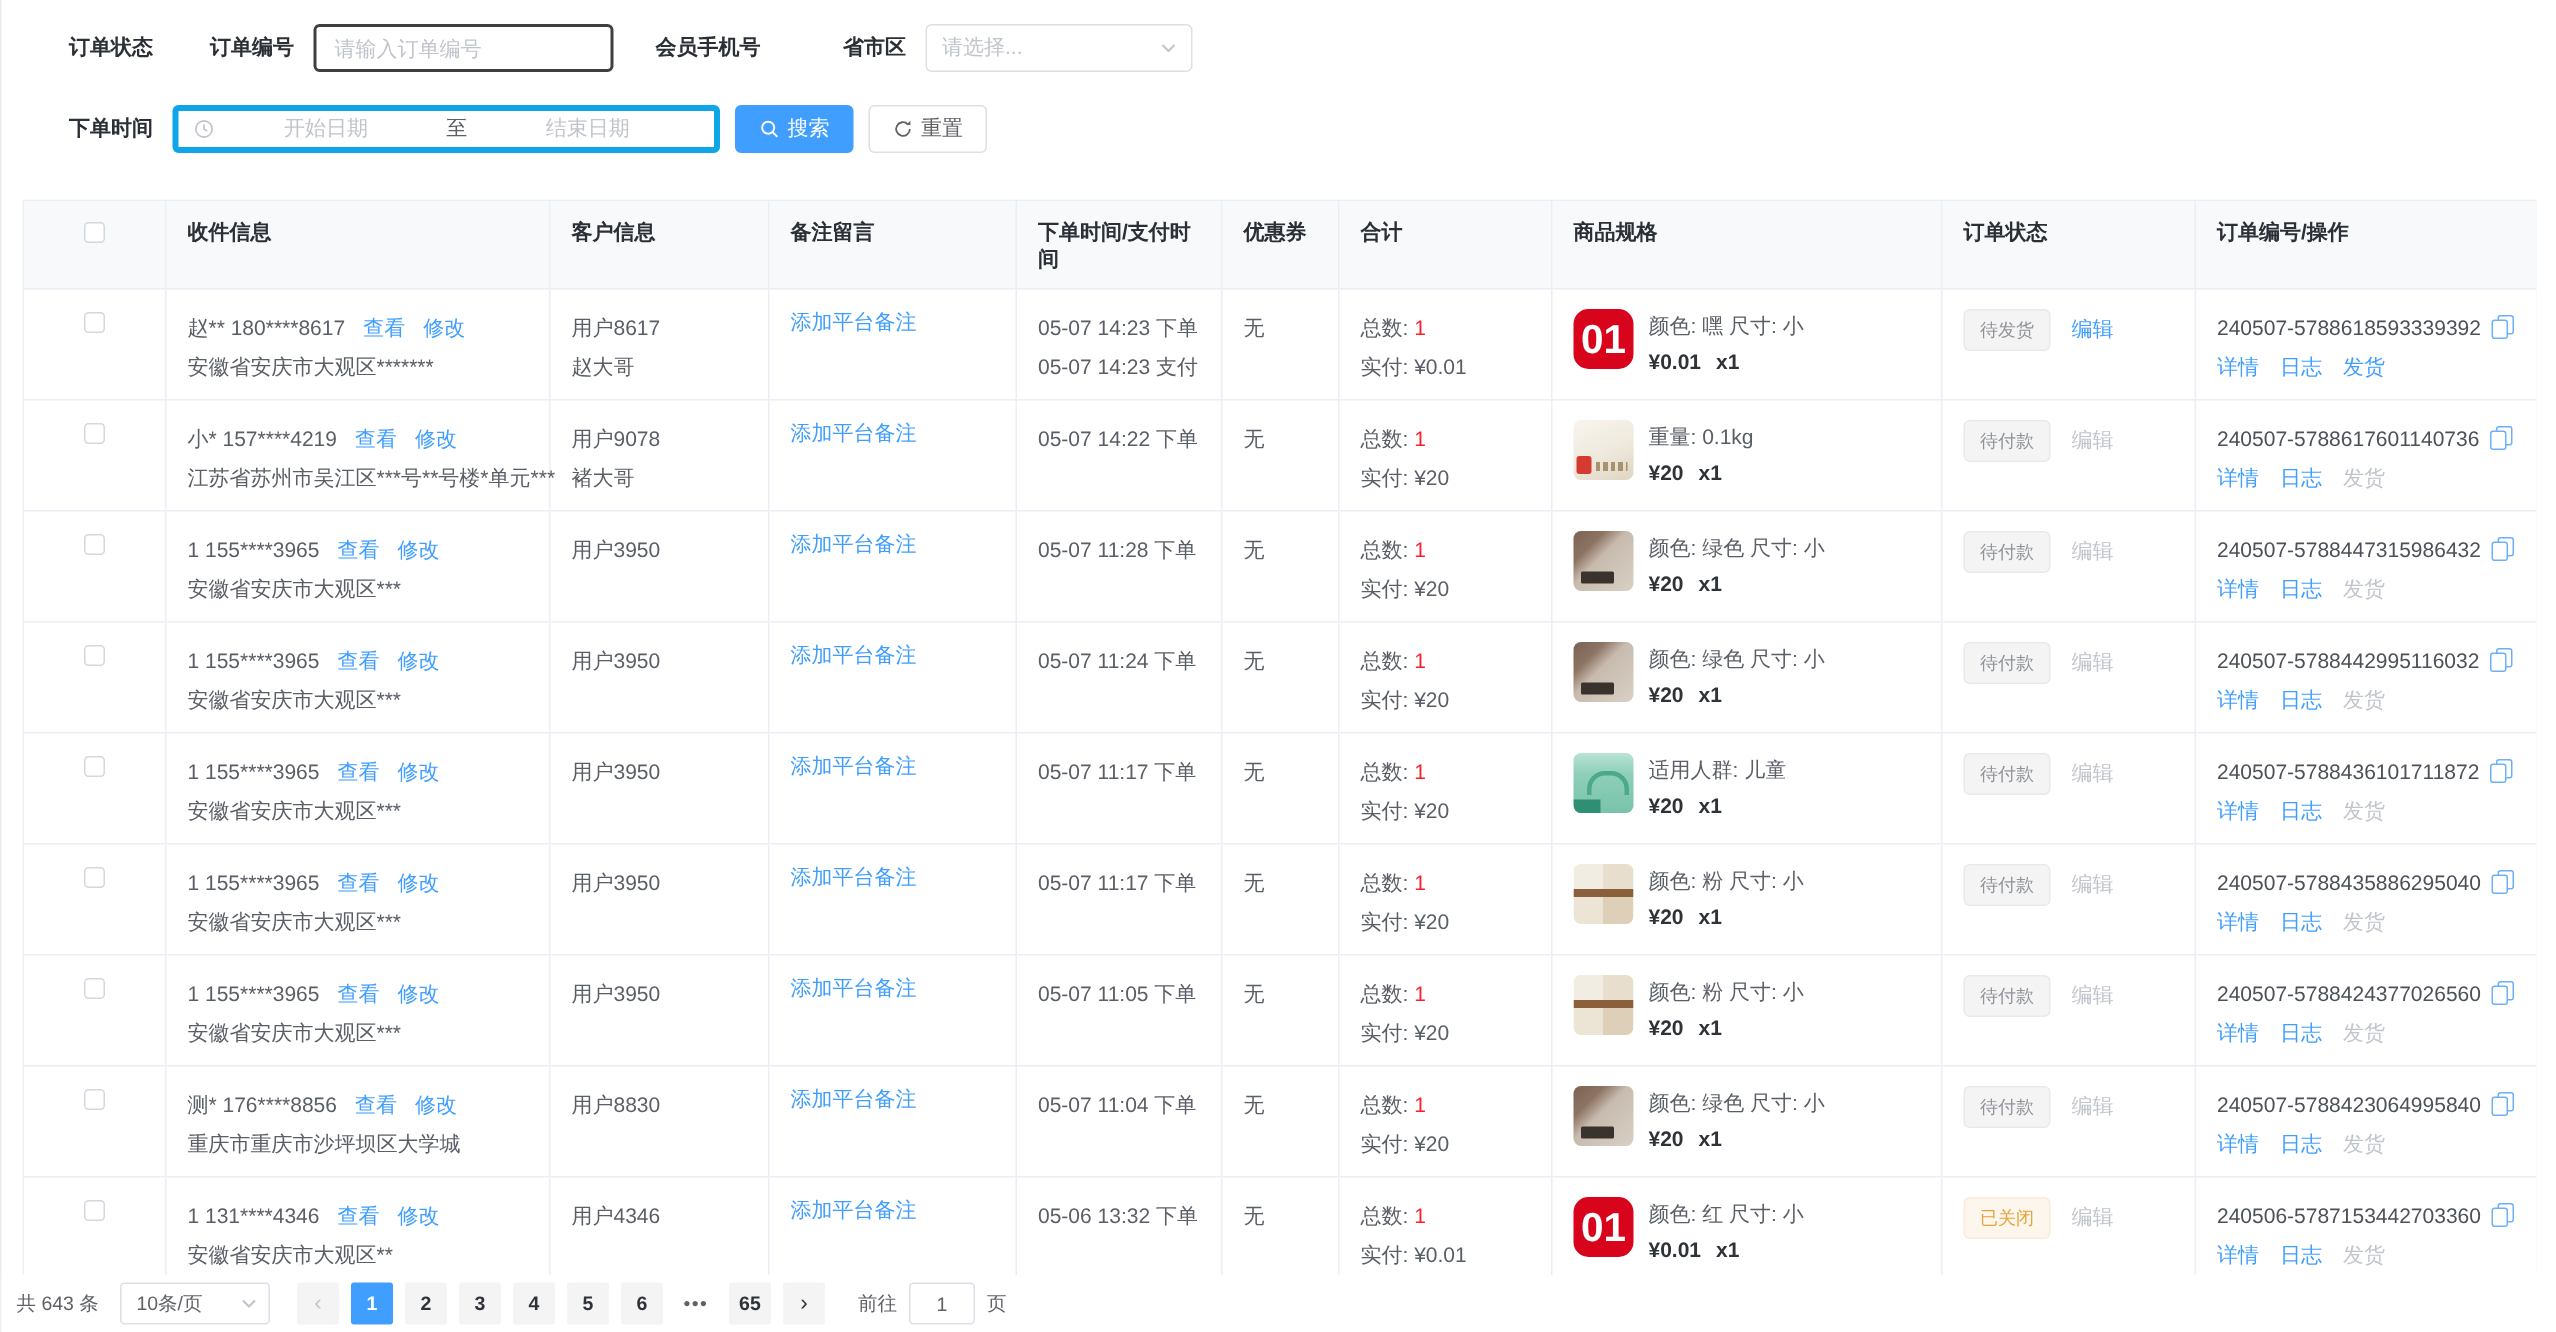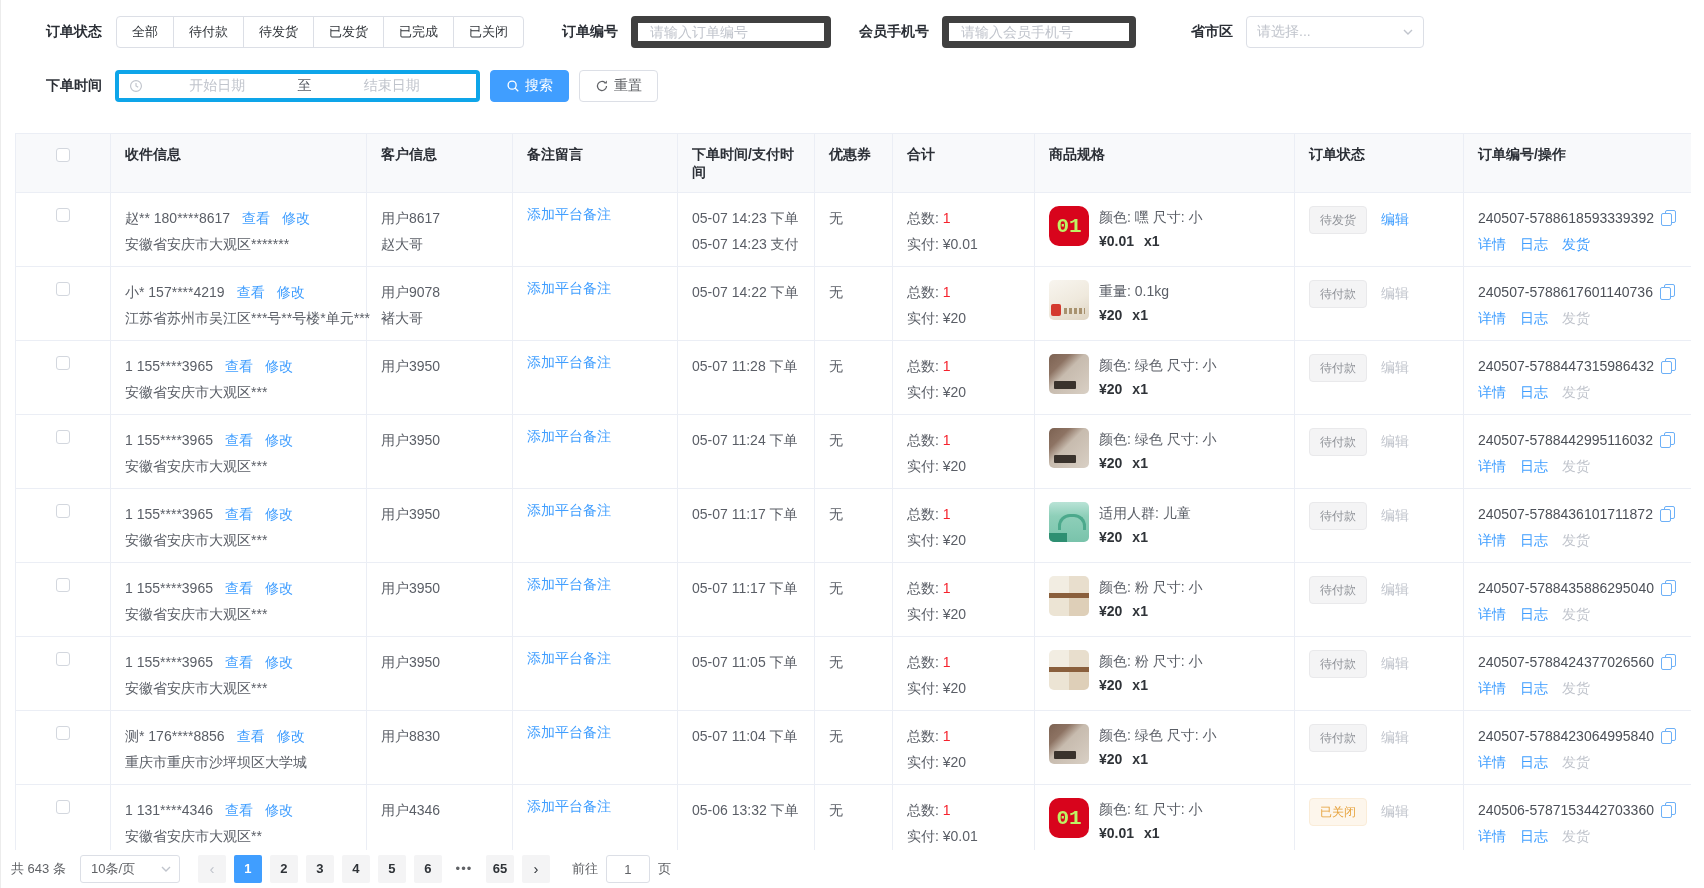--- a/index.html
+++ b/index.html
@@ -10,21 +10,21 @@
   
   .frow { position:absolute; display:flex; align-items:center; }
   .frow1 { top:16px; left:45px; }
   .frow2 { top:70px; left:45px; }
   .flabel { font-weight:bold; color:#2b2f36; font-size:14px; white-space:nowrap; }
   .tabs { display:flex; margin-left:14px; }
   .tab-btn { height:32px; padding:0 15px; background:#fff; border:1px solid #dcdfe6; margin-left:-1px;
     font-size:13px; color:#2f3338; cursor:pointer; font-family:inherit; white-space:nowrap; }
   .tab-btn:first-child { border-radius:4px 0 0 4px; margin-left:0; }
   .tab-btn:last-child { border-radius:0 4px 4px 0; }
-  .inp { height:32px; border:7px solid #404040; border-radius:4px; padding:0 12px; font-size:14px;
+  .inp { height:32px; border:2px solid #404040; border-radius:4px; padding:0 12px; font-size:14px;
     color:#606266; outline:none; font-family:inherit; }
   .inp::placeholder { color:#c0c4cc; }
   .sel { height:32px; border:1px solid #dcdfe6; border-radius:4px; display:flex; align-items:center;
     padding:0 10px; color:#c0c4cc; cursor:pointer; background:#fff; }
   .sel .ph { flex:1; }
   .daterange { width:365px; height:32px; border:4px solid #0ea5e9; border-radius:4px; display:flex;
     align-items:center; padding:0 10px; background:#fff; }
   .daterange .ph { flex:1; text-align:center; color:#c0c4cc; }
   .daterange .sep { color:#5a5e66; padding:0 6px; }
   .btn { height:32px; display:inline-flex; align-items:center; gap:5px; padding:0 15px; border-radius:4px;
@@ -45,21 +45,21 @@
   a.lnk { color:#409eff; text-decoration:none; cursor:pointer; }
   a.lnk.dis { color:#c0c4cc; cursor:default; }
   .mini-links a { margin-left:12px; }
   .ops a + a { margin-left:14px; }
   .red { color:#f5222d; }
   .dark { color:#2f3338; font-weight:bold; }
   .prod { display:flex; align-items:flex-start; gap:10px; }
   .prod .ptxt .line { line-height:22px; }
   .thumb { width:40px; height:40px; border-radius:5px; flex:none; position:relative; overflow:hidden; }
   .thumb.red01 { background:#d8041c; border-radius:10px; display:flex; align-items:center; justify-content:center;
-    color:#bef264; font-family:Liberation Mono, monospace; font-weight:bold; font-size:21px; }
+    color:#ffffff; font-family:Liberation Sans, sans-serif; font-weight:bold; font-size:27px; }
   .thumb.bottle { background:linear-gradient(155deg,#f8f5ef 0%,#efe9dd 55%,#ded4c2 100%); }
   .thumb.bottle::after { content:""; position:absolute; left:2px; bottom:4px; width:10px; height:12px; background:#d43a2f; border-radius:2px; }
   .thumb.bottle::before { content:""; position:absolute; left:15px; bottom:6px; width:21px; height:6px;
     background:repeating-linear-gradient(90deg,#a8926f 0 3px,transparent 3px 5px); }
   .thumb.person { background:linear-gradient(135deg,#7c6252 0%,#8d7363 26%,#c7bbae 45%,#d9d0c5 100%); }
   .thumb.person::after { content:""; position:absolute; left:5px; bottom:5px; width:22px; height:8px; background:#3a332d; border-radius:1px; }
   .thumb.hangerTeal { background:linear-gradient(180deg,#b9e3d6 0%,#8ecfb9 35%,#79c3ab 100%); }
   .thumb.hangerTeal::before { content:""; position:absolute; left:9px; top:12px; width:22px; height:13px;
     border:3px solid #4ca98c; border-top-left-radius:12px; border-top-right-radius:12px; border-bottom:none; }
   .thumb.hangerTeal::after { content:""; position:absolute; left:0; bottom:0; width:18px; height:9px; background:#2e8f72; }
@@ -97,32 +97,23 @@
     font-size:13px; color:#606266; outline:none; font-family:inherit; }
   .chev { width:10px; height:10px; display:block; }
 </style>
 </head>
 <body>
 
 <div class="page">
 
   <div class="frow frow1">
     <span class="flabel">订单状态</span>
-    <div class="tabs">
-        <button class="tab-btn">全部</button>
-        <button class="tab-btn">待付款</button>
-        <button class="tab-btn">待发货</button>
-        <button class="tab-btn">已发货</button>
-        <button class="tab-btn">已完成</button>
-        <button class="tab-btn">已关闭</button>
-      </div>
     <span class="flabel" style="margin-left:38px;">订单编号</span>
     <input class="inp" style="width: 200px; margin-left: 13px;" placeholder="请输入订单编号">
     <span class="flabel" style="margin-left:28px;">会员手机号</span>
-    <input class="inp" style="width: 194px; margin-left: 13px;" placeholder="请输入会员手机号">
     <span class="flabel" style="margin-left:55px;">省市区</span>
     <div class="sel" style="width:178px; margin-left:13px;">
       <span class="ph">请选择...</span>
       <svg class="chev" viewBox="0 0 10 10">
           <polyline points="1,3 5,7 9,3" fill="none" stroke="#c0c4cc" stroke-width="1.4"></polyline>
         </svg>
     </div>
   </div>
 
   <div class="frow frow2">

